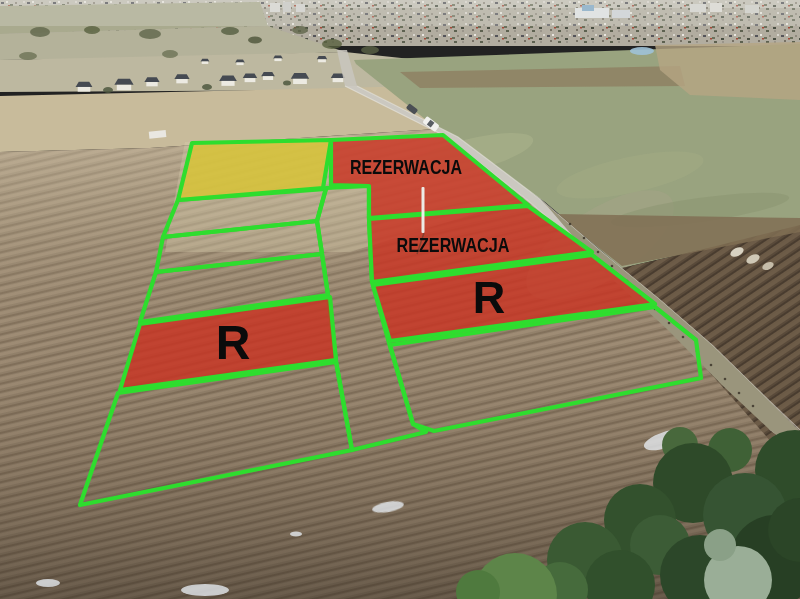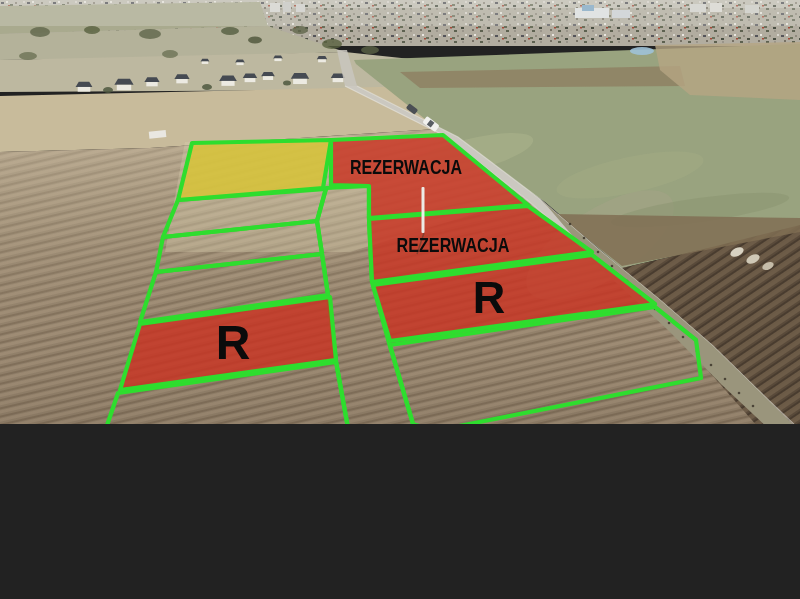--- a/index.html
+++ b/index.html
@@ -1,16 +1,16 @@
 <!DOCTYPE html>
 <html style="--boundary-green: #2edd2e; --reserved-red: #c93322; --available-yellow: #d7c336; --label-black: #0b0b0b;"><head>
 <meta charset="utf-8">
 <style>
   html,body{margin:0;padding:0;background:#222;}
-  .stage{position:relative;width:800px;height:424px;overflow:hidden;font-family:"Liberation Sans",sans-serif;}
+  .stage{position:relative;width:800px;height:599px;overflow:hidden;font-family:"Liberation Sans",sans-serif;}
   .stage svg{position:absolute;left:0;top:0;display:block;}
   .plot{stroke:var(--boundary-green,#2edd2e);stroke-width:4.2;stroke-linejoin:round;stroke-linecap:round;}
   .plot-label{fill:var(--label-black,#0b0b0b);font-family:"Liberation Sans",sans-serif;font-weight:bold;}
   .lbl-rez{font-size:21px;}
   .lbl-rez2{font-size:20px;}
   .lbl-r1{font-size:45px;}
   .lbl-r2{font-size:48px;}
 </style>
 </head>
 <body>

